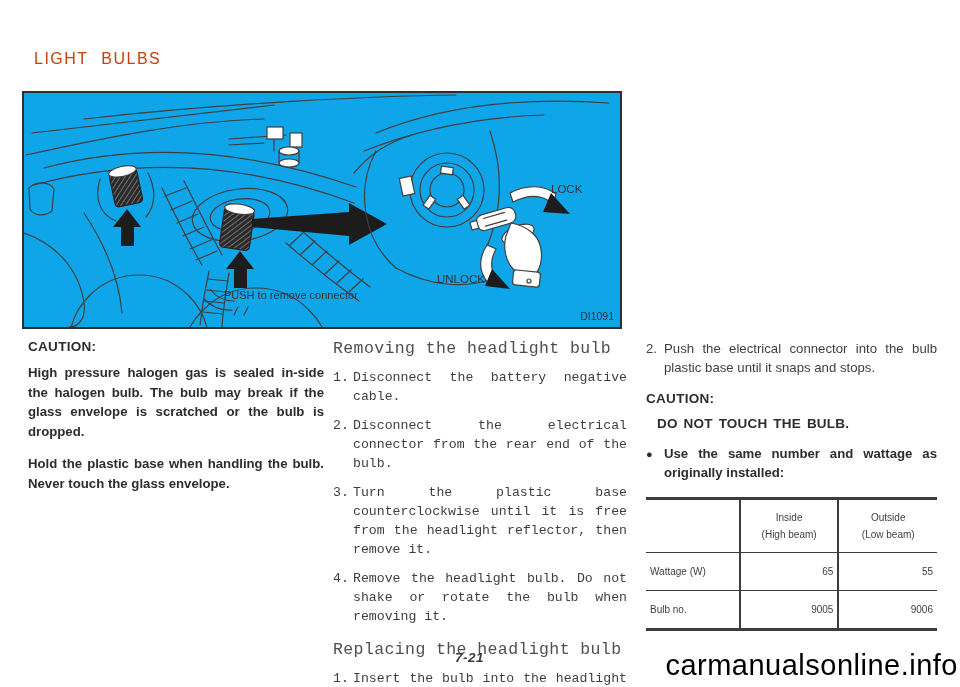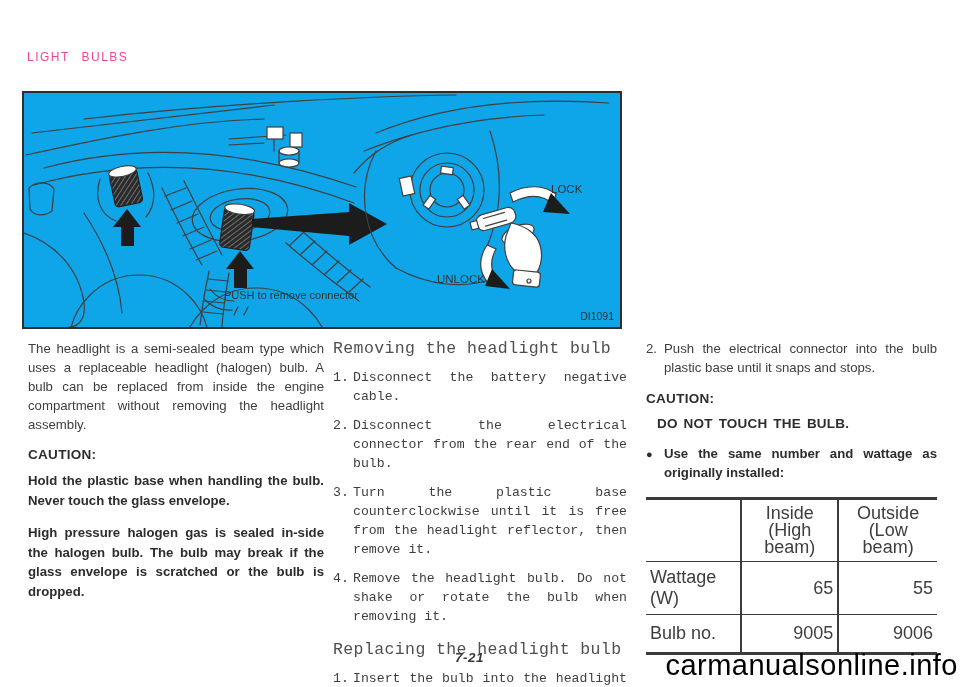--- a/index.html
+++ b/index.html
@@ -2,22 +2,22 @@
 <html><head>
 <meta charset="utf-8">
 <style>
   html,body{margin:0;padding:0;}
   body{
     width:960px;height:687px;position:relative;background:#ffffff;
     font-family:"Liberation Sans","DejaVu Sans",sans-serif;
     color:#3e3e3e;overflow:hidden;
   }
   .page-title{
-    position:absolute;left:27px;top:50px;font-size:12px;font-weight:400;
-    color:#ec4899;letter-spacing:1.5px;word-spacing:7px;
+    position:absolute;left:34px;top:50px;font-size:16px;font-weight:400;
+    color:#c2410c;letter-spacing:1.5px;word-spacing:7px;
   }
   .figure-box{
     position:absolute;left:22px;top:91px;width:596px;height:234px;
     border:2px solid #2e2e2e;background:#0ea5e9;
   }
   .figure-box svg{display:block;width:100%;height:100%;}
   .col{position:absolute;top:339px;}
   .col-left{left:28px;width:296px;}
   .col-mid{left:333px;width:294px;font-family:Liberation Mono, monospace;}
   .col-right{left:646px;width:291px;}
@@ -53,21 +53,21 @@
   }
   .bullet-row .txt{
     flex:1;font-size:13.2px;line-height:18.5px;font-weight:700;
     color:#2d2d2d;text-align:justify;
   }
   table.spec{
     margin-top:15px;width:291px;border-collapse:collapse;
     border-top:3px solid #3c3c3c;border-bottom:3px solid #3c3c3c;
   }
   table.spec td{
-    border-top:1.5px solid #3c3c3c;font-size:18px;color:#3e3e3e;
+    border-top:1.5px solid #3c3c3c;font-size:10px;color:#3e3e3e;
     padding:5px 4px;
     margin-top:15px;
   }
   table.spec tr.hdr td{border-top:none;height:42px;}
   td.vline{border-left:2px solid #3c3c3c;}
   td.lbl{width:93px;text-align:left;padding-left:7px;}
   td.val{width:99px;text-align:right;}
   td.hcell{text-align:center;line-height:17px;}
   tr.datarow td{height:27px;}
   .page-num{
@@ -200,24 +200,23 @@
     </g>
 
     <text class="figtext" x="527" y="100" font-size="11.5">LOCK</text>
     <text class="figtext" x="413" y="190" font-size="11.5">UNLOCK</text>
     <text class="figtext" x="200" y="206" font-size="11">PUSH to remove connector</text>
     <text class="figtext" x="590" y="227" font-size="10.5" text-anchor="end">DI1091</text>
   </svg>
 </div>
 
 <div class="col col-left">
-  <p class="body">The headlight is a semi-sealed beam type which uses a replaceable headlight (halogen) bulb. A bulb can be replaced from inside the engine compartment without removing the headlight assembly.</p>
   <div class="caution-label">CAUTION:</div>
+  <p class="body bold">High pressure halogen gas is sealed in-side the halogen bulb. The bulb may break if the glass envelope is scratched or the bulb is dropped.</p>
   <p class="body bold">Hold the plastic base when handling the bulb. Never touch the glass envelope.</p>
-  <p class="body bold">High pressure halogen gas is sealed in-side the halogen bulb. The bulb may break if the glass envelope is scratched or the bulb is dropped.</p>
 </div>
 
 <div class="col col-mid">
   <h2 class="sec">Removing the headlight bulb</h2>
 
   <div class="step">
     <span class="num">1.</span>
     <div class="txt">Disconnect the battery negative cable.</div>
   </div>
   <div class="step">

